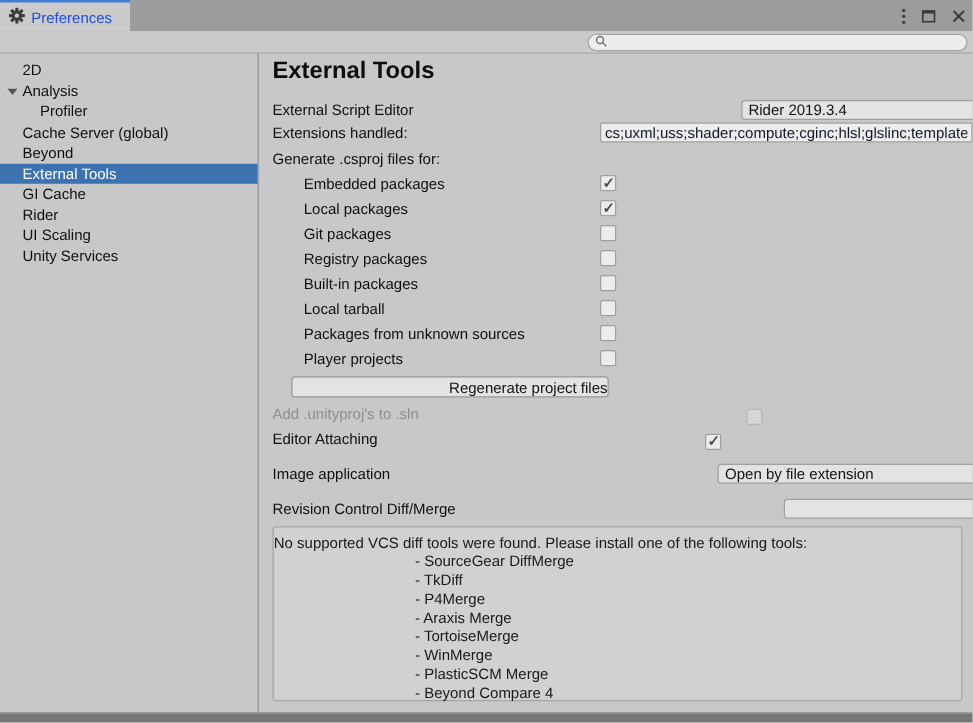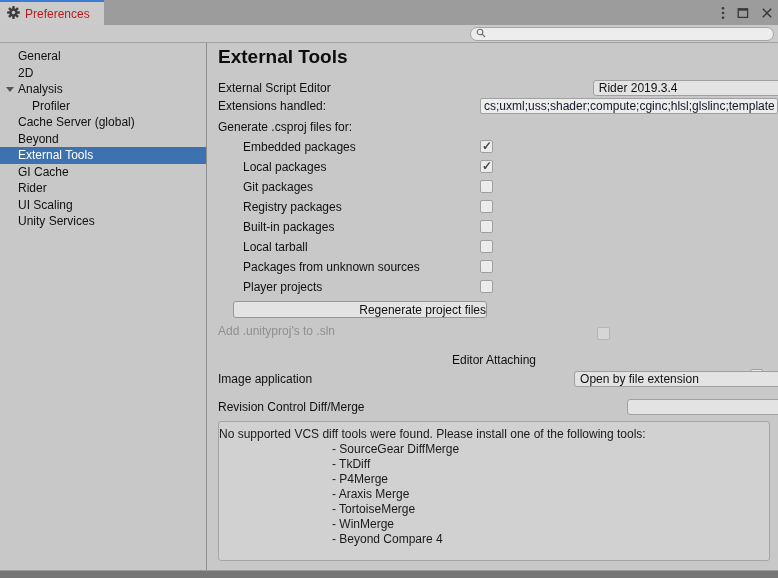--- a/index.html
+++ b/index.html
@@ -4,21 +4,21 @@
 <style>
   * { margin:0; padding:0; box-sizing:border-box; }
   html,body { width:778px; height:578px; overflow:hidden; }
   body { font-family:"Liberation Sans", sans-serif; font-size:12px; color:#111; background:#c8c8c8; }
   #window { position:relative; width:778px; height:578px; background:#c8c8c8; }
 
   
   #tabstrip { position:absolute; left:0; top:0; width:778px; height:25px; background:#9c9c9c; }
   #tab { position:absolute; left:0; top:0; width:104px; height:25px; background:#cbcbcb;
          border-top:2px solid #3e7cd6; display:flex; align-items:center; padding-left:7px; gap:5px; }
-  #tab .tab-label { color:#b91c1c; }
+  #tab .tab-label { color:#1d4ed8; }
   .win-icons { position:absolute; right:5px; top:0; height:25px; display:flex; align-items:center; gap:12px; }
   .win-icon { display:flex; align-items:center; justify-content:center; cursor:default; }
 
   
   #toolbar { position:absolute; left:0; top:25px; width:778px; height:18px; background:#cacaca; border-bottom:1px solid #a2a2a2; }
   #searchbox { position:absolute; left:470px; top:2px; right:4px; height:14px; background:#ededed;
                border:1px solid #a5a5a5; border-radius:8px; display:flex; align-items:center; padding:0 5px; gap:3px; }
   #searchbox input { border:none; outline:none; background:transparent; width:100%; font-size:11px; font-family:"Liberation Sans",sans-serif; }
 
   
@@ -122,23 +122,20 @@
           <circle cx="4" cy="4" r="2.8" fill="none" stroke="#6e6e6e" stroke-width="1.1"></circle>
           <line x1="6.2" y1="6.2" x2="9" y2="9" stroke="#6e6e6e" stroke-width="1.1"></line>
         </svg>
       </span>
       <input type="text" placeholder="" style="">
     </div>
   </div>
 
   <div id="sidebar">
     <div class="side-item">
-        <span>General</span>
-      </div>
-    <div class="side-item">
         <span>2D</span>
       </div>
     <div class="side-item">
       <span class="foldout"></span>
       <span>Analysis</span>
     </div>
     <div class="side-item child">
         <span>Profiler</span>
       </div>
     <div class="side-item">
@@ -221,21 +218,21 @@
       </div>
     </div>
 
     <button id="btn-regenerate">Regenerate project files</button>
 
     <div class="abs-row" style="top:279px; height:18px;">
       <span class="label dim">Add .unityproj's to .sln</span>
       <span class="checkbox disabled ctrl-col" style="top:2px;"></span>
     </div>
 
-    <div class="abs-row" style="top:310px; height:18px;flex-direction:column;">
+    <div class="abs-row" style="top:299px; height:18px;">
       <span class="label">Editor Attaching</span>
       <span class="checkbox ctrl-col checked" style="top:2px;"></span>
     </div>
 
     <div class="abs-row" style="top:356px;">
       <span class="label">Revision Control Diff/Merge</span>
       <div class="ctrl-col dropdown" style="width:300px;">
         <span></span>
 
       </div>
@@ -250,18 +247,19 @@
     </div>
 
     <div id="helpbox">
       <div class="hb-title">No supported VCS diff tools were found. Please install one of the following tools:</div>
       <div class="hb-tool">- SourceGear DiffMerge</div>
       <div class="hb-tool">- TkDiff</div>
       <div class="hb-tool">- P4Merge</div>
       <div class="hb-tool">- Araxis Merge</div>
       <div class="hb-tool">- TortoiseMerge</div>
       <div class="hb-tool">- WinMerge</div>
+      <div class="hb-tool">- PlasticSCM Merge</div>
       <div class="hb-tool">- Beyond Compare 4</div>
     </div>
   </div>
 
   <div id="bottomband"></div>
 </div>
 
 </body></html>

